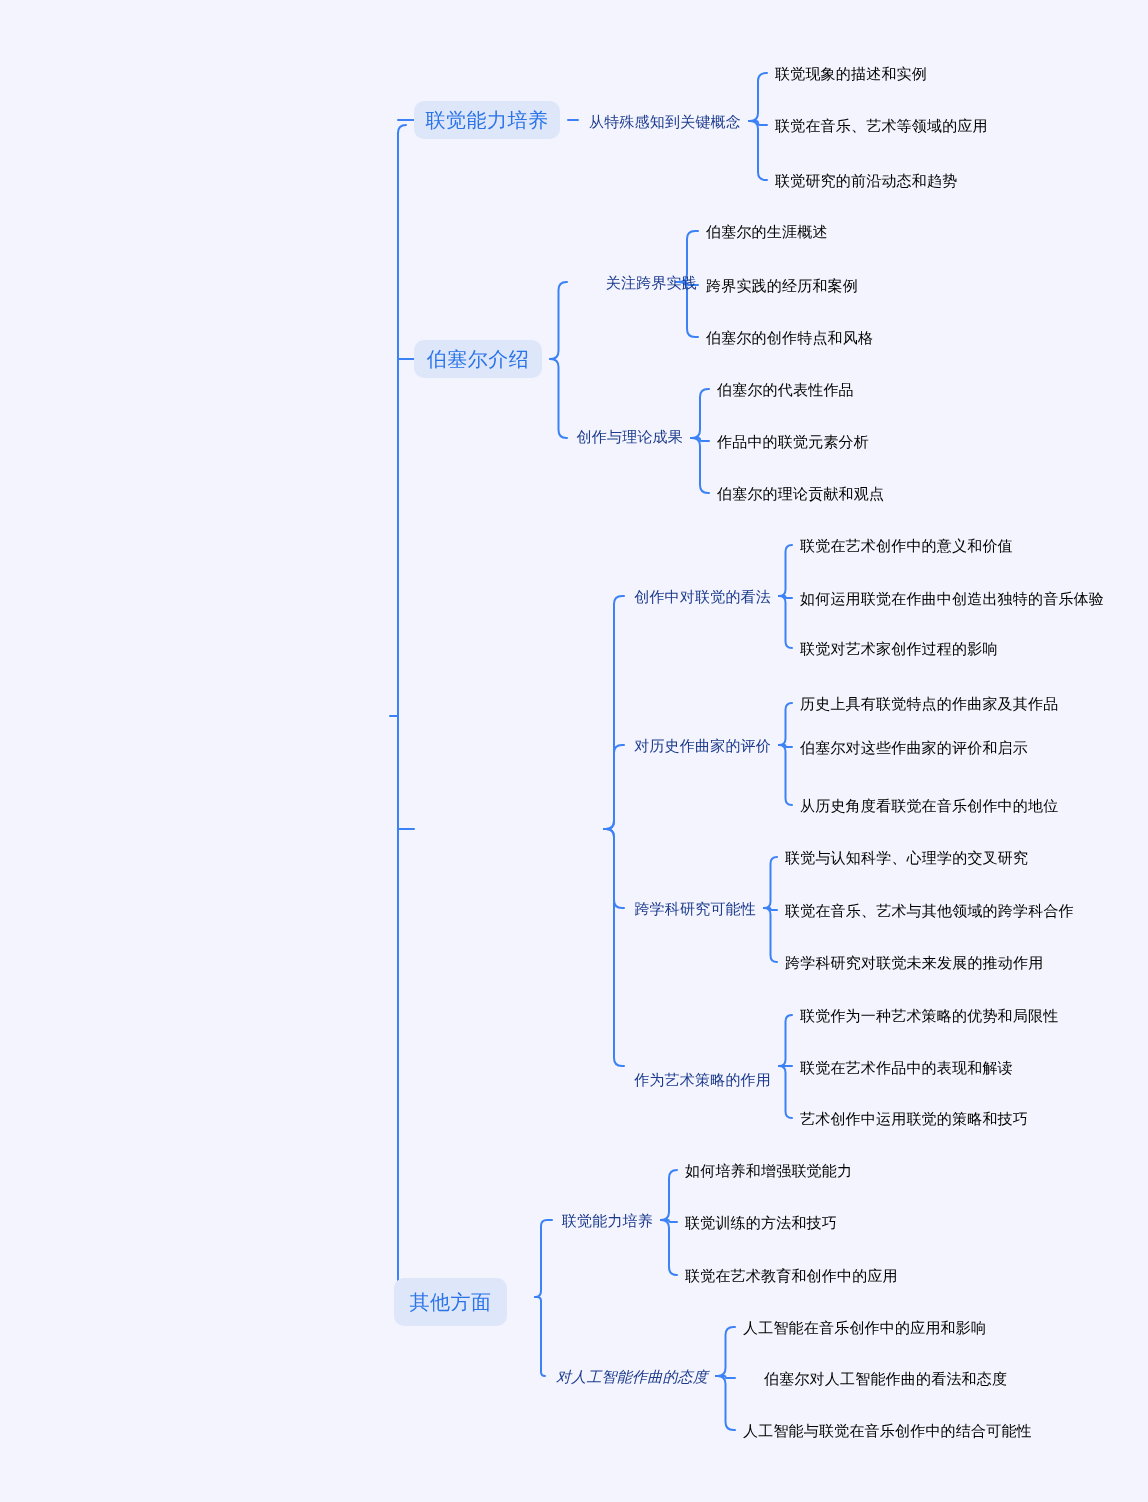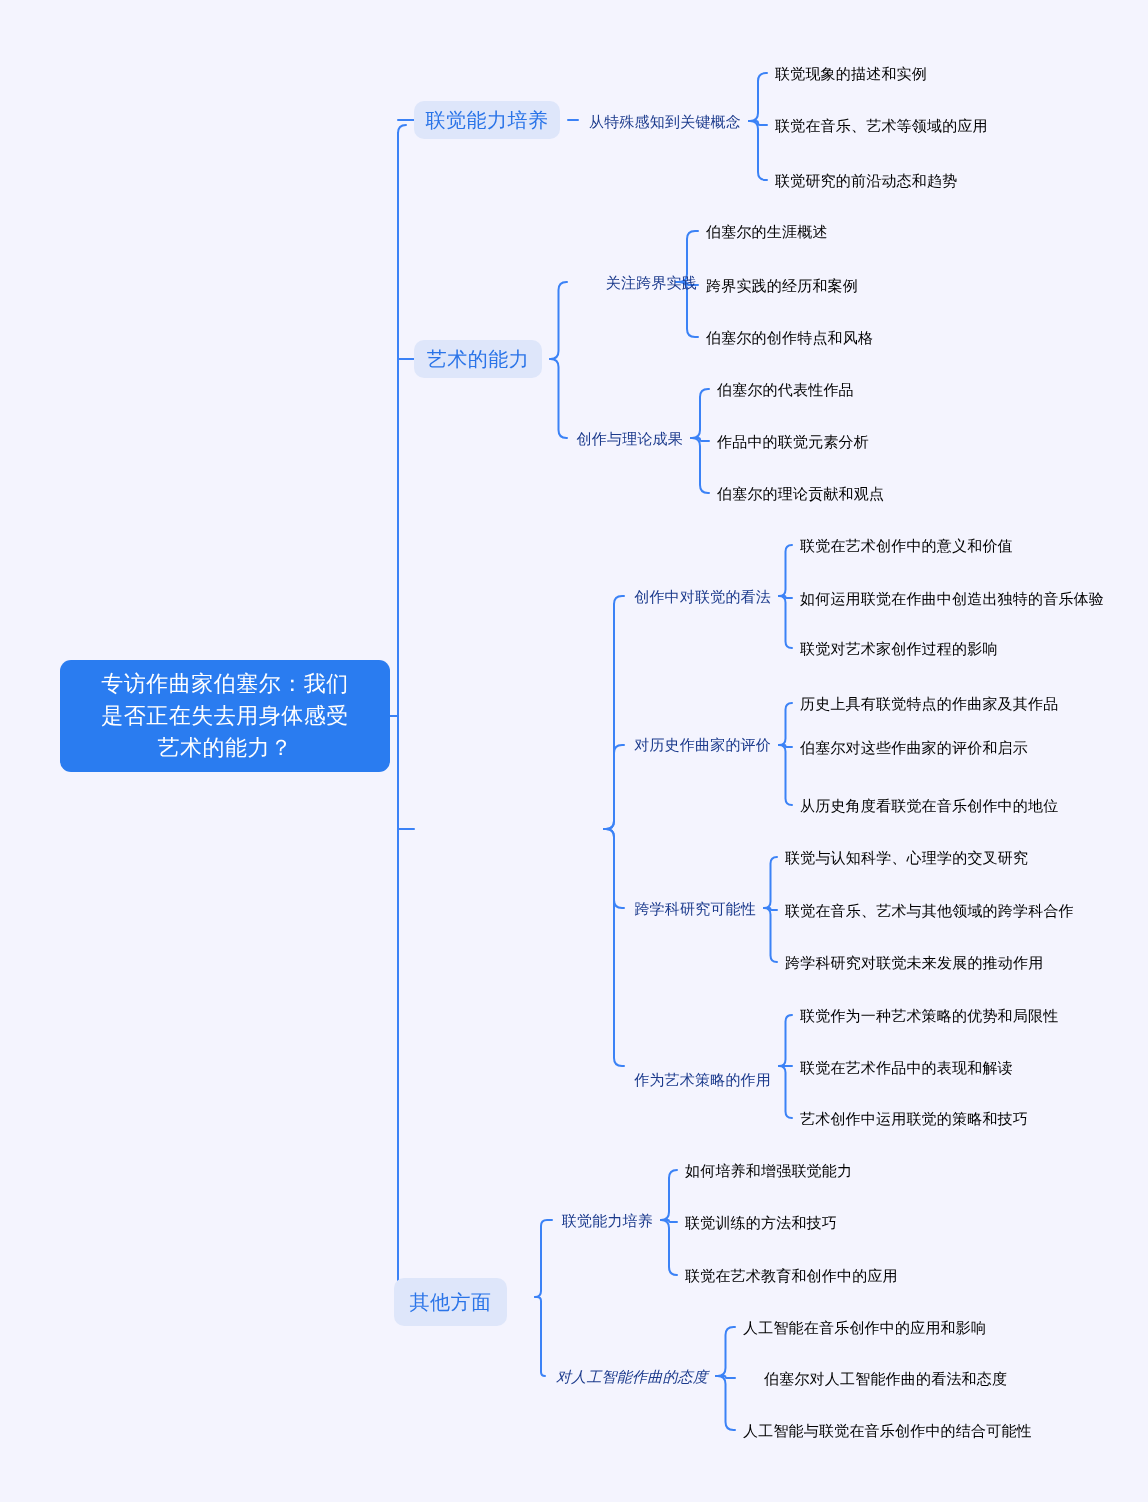--- a/index.html
+++ b/index.html
@@ -101,40 +101,39 @@
       <path d="M 406 1297 H 414" fill="none" stroke="#3b82f6" stroke-width="2" stroke-linecap="round"></path>
       <path d="M 535 1297 H 535 Q 541 1297 541 1291 V 1226 Q 541 1220 547 1220 H 552" fill="none" stroke="#3b82f6" stroke-width="2" stroke-linecap="round"></path>
       <path d="M 661 1220 H 661 Q 669 1220 669 1212 V 1178 Q 669 1170 677 1170 H 677" fill="none" stroke="#3b82f6" stroke-width="2" stroke-linecap="round"></path>
       <path d="M 661 1220 H 668 Q 669 1220 669 1221 V 1221 Q 669 1222 670 1222 H 677" fill="none" stroke="#3b82f6" stroke-width="2" stroke-linecap="round"></path>
       <path d="M 661 1220 H 661 Q 669 1220 669 1228 V 1267 Q 669 1275 677 1275 H 677" fill="none" stroke="#3b82f6" stroke-width="2" stroke-linecap="round"></path>
       <path d="M 535 1297 H 537 Q 541 1297 541 1301 V 1372 Q 541 1376 545 1376 H 545" fill="none" stroke="#3b82f6" stroke-width="2" stroke-linecap="round"></path>
       <path d="M 716 1376 H 717.5 Q 725.5 1376 725.5 1368 V 1335 Q 725.5 1327 733.5 1327 H 735" fill="none" stroke="#3b82f6" stroke-width="2" stroke-linecap="round"></path>
       <path d="M 716 1376 H 724.5 Q 725.5 1376 725.5 1377 V 1377 Q 725.5 1378 726.5 1378 H 735" fill="none" stroke="#3b82f6" stroke-width="2" stroke-linecap="round"></path>
       <path d="M 716 1376 H 717.5 Q 725.5 1376 725.5 1384 V 1422 Q 725.5 1430 733.5 1430 H 735" fill="none" stroke="#3b82f6" stroke-width="2" stroke-linecap="round"></path>
     </svg>
-<div class="node root" style="left: 60px; top: 660px; width: 330px; height: 112px;"><div><span>专访作曲家伯塞尔：我们</span><span>是否正在失去用身体感受</span><span>艺术的能力？</span></div></div>
     <div class="node branch" style="left: 414px; top: 101px; width: 146px; height: 38px;">联觉能力培养</div>
     <div class="node sub" style="left: 586px; top: 111px; width: 155px; height: 20px; justify-content: flex-end;">从特殊感知到关键概念</div>
     <div class="node leaf" style="left: 775px; top: 63px; width: 150px; height: 20px;">联觉现象的描述和实例</div>
     <div class="node leaf" style="left: 775px; top: 115px; width: 210px; height: 20px;">联觉在音乐、艺术等领域的应用</div>
     <div class="node leaf" style="left: 775px; top: 170px; width: 180px; height: 20px;">联觉研究的前沿动态和趋势</div>
-    <div class="node branch" style="left: 414px; top: 340px; width: 128px; height: 38px;">艺术的能力</div>
+    <div class="node branch" style="left: 414px; top: 340px; width: 128px; height: 38px;">伯塞尔介绍</div>
     <div class="node sub" style="left: 575px; top: 272px; width: 93px; height: 20px; justify-content: flex-end; margin-left: 29px;">关注跨界实践</div>
     <div class="node leaf" style="left: 706px; top: 221px; width: 122px; height: 20px;">伯塞尔的生涯概述</div>
     <div class="node leaf" style="left: 706px; top: 275px; width: 150px; height: 20px;">跨界实践的经历和案例</div>
     <div class="node leaf" style="left: 706px; top: 327px; width: 165px; height: 20px;">伯塞尔的创作特点和风格</div>
-    <div class="node sub" style="left: 575px; top: 428px; width: 108px; height: 20px; justify-content: flex-end;">创作与理论成果</div>
+    <div class="node sub" style="left: 575px; top: 428px; width: 108px; height: 20px; justify-content: flex-end; font-family: Liberation Mono, monospace;">创作与理论成果</div>
     <div class="node leaf" style="left: 717px; top: 379px; width: 138px; height: 20px;">伯塞尔的代表性作品</div>
     <div class="node leaf" style="left: 717px; top: 431px; width: 150px; height: 20px;">作品中的联觉元素分析</div>
     <div class="node leaf" style="left: 717px; top: 483px; width: 165px; height: 20px;">伯塞尔的理论贡献和观点</div>
     <div class="node sub" style="left: 632px; top: 586px; width: 139px; height: 20px; justify-content: flex-end;">创作中对联觉的看法</div>
     <div class="node leaf" style="left: 800px; top: 535px; width: 210px; height: 20px;">联觉在艺术创作中的意义和价值</div>
     <div class="node leaf" style="left: 800px; top: 588px; width: 290px; height: 20px;">如何运用联觉在作曲中创造出独特的音乐体验</div>
     <div class="node leaf" style="left: 800px; top: 638px; width: 195px; height: 20px;">联觉对艺术家创作过程的影响</div>
-    <div class="node sub" style="left: 632px; top: 735px; width: 139px; height: 20px; justify-content: flex-end; font-family: Liberation Serif, serif;">对历史作曲家的评价</div>
+    <div class="node sub" style="left: 632px; top: 735px; width: 139px; height: 20px; justify-content: flex-end;">对历史作曲家的评价</div>
     <div class="node leaf" style="left: 800px; top: 693px; width: 255px; height: 20px;">历史上具有联觉特点的作曲家及其作品</div>
     <div class="node leaf" style="left: 800px; top: 737px; width: 225px; height: 20px;">伯塞尔对这些作曲家的评价和启示</div>
     <div class="node leaf" style="left: 800px; top: 795px; width: 255px; height: 20px;">从历史角度看联觉在音乐创作中的地位</div>
     <div class="node sub" style="left: 632px; top: 898px; width: 124px; height: 20px; justify-content: flex-end;">跨学科研究可能性</div>
     <div class="node leaf" style="left: 785px; top: 847px; width: 240px; height: 20px;">联觉与认知科学、心理学的交叉研究</div>
     <div class="node leaf" style="left: 785px; top: 900px; width: 275px; height: 20px;">联觉在音乐、艺术与其他领域的跨学科合作</div>
     <div class="node leaf" style="left: 785px; top: 952px; width: 250px; height: 20px;">跨学科研究对联觉未来发展的推动作用</div>
     <div class="node sub" style="left: 632px; top: 1056px; width: 139px; height: 20px; justify-content: flex-end; margin-top: 13px;">作为艺术策略的作用</div>
     <div class="node leaf" style="left: 800px; top: 1005px; width: 245px; height: 20px;">联觉作为一种艺术策略的优势和局限性</div>
     <div class="node leaf" style="left: 800px; top: 1057px; width: 210px; height: 20px;">联觉在艺术作品中的表现和解读</div>

